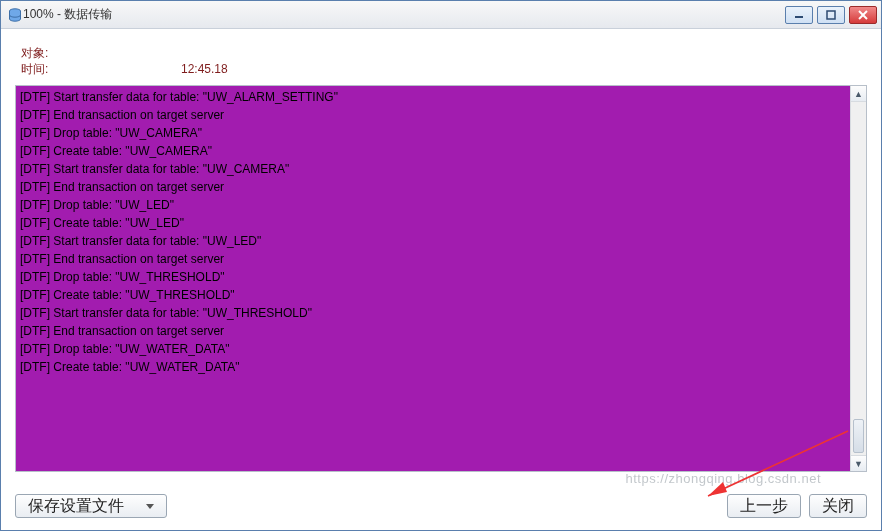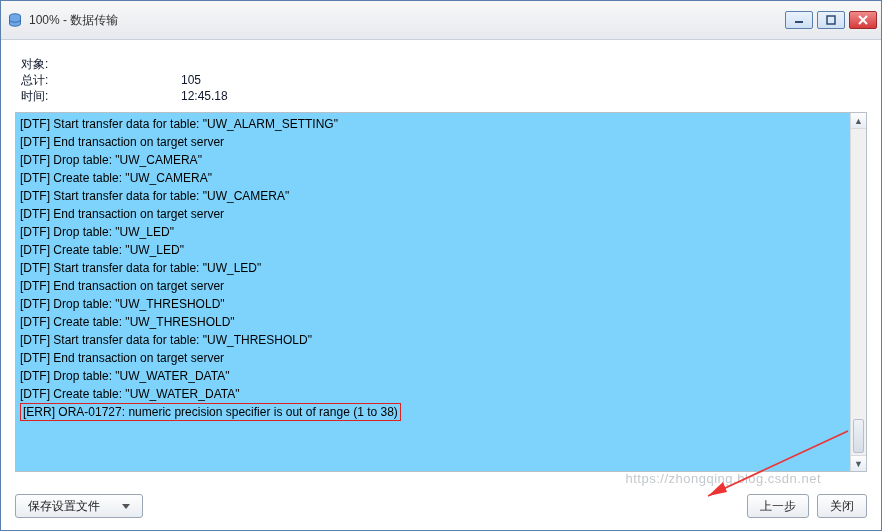--- a/index.html
+++ b/index.html
@@ -16,27 +16,26 @@
   .window {
     width: 882px;
     height: 531px;
     border: 1px solid #5a7fad;
     background: #fff;
     display: flex;
     flex-direction: column;
     position: relative;
   }
   .titlebar {
-    height: 39px;
+    height: 28px;
     background: linear-gradient(#f8f8f8, #e6e9ee);
     border-bottom: 1px solid #c9d0da;
     display: flex;
     align-items: center;
     padding: 0 4px 0 6px;
-    gap: 6px;
   }
   .titlebar .ticon svg { display: block; }
   .titlebar .title { flex: 1; color: #333; font-size: 12px; }
   .winbtns { display: flex; gap: 4px; }
   .winbtn {
     width: 28px; height: 18px;
     border: 1px solid #5a7fad;
     border-radius: 2px;
     display: flex; align-items: center; justify-content: center;
     background: linear-gradient(#eaf2fb, #cfe0f4);
@@ -53,30 +52,30 @@
     flex: 1;
     padding: 12px 14px 12px 14px;
     display: flex;
     flex-direction: column;
     overflow: hidden;
   }
 
   .summary {
     margin: 4px 6px 8px 6px;
     line-height: 16px;
-    color: #0f172a;
+    color: #7f1d1d;
   }
   .summary .row { display: flex; }
   .summary .lbl { width: 160px; }
   .summary .val { }
 
   .logwrap {
     flex: 1;
     border: 1px solid #b7bfc9;
-    background: #7dd3fc;
+    background: #a21caf;
     position: relative;
     overflow: hidden;
   }
   .loglist {
     position: absolute;
     left: 0; top: 0; right: 16px; bottom: 0;
     padding: 2px 4px;
     overflow: hidden;
     color: #000;
     line-height: 18px;
@@ -124,21 +123,21 @@
     padding: 10px 14px 12px 14px;
     gap: 8px;
   }
   .footer .spacer { flex: 1; }
   .btn {
     height: 24px;
     padding: 0 12px;
     background: linear-gradient(#fefefe,#e9edf2);
     border: 1px solid #9aa6b3;
     border-radius: 3px;
-    font-size: 12px;
+    font-size: 16px;
     color: #222;
     display: inline-flex;
     align-items: center;
     gap: 20px;
     cursor: pointer;
   }
   .btn.drop .caret {
     width: 0; height: 0;
     border-left: 4px solid transparent;
     border-right: 4px solid transparent;
@@ -203,24 +202,20 @@
   </div>
 
   <div class="content">
 
     <div class="summary">
       <div class="row">
         <div class="lbl">对象:</div>
         <div class="val"></div>
       </div>
       <div class="row">
-        <div class="lbl">总计:</div>
-        <div class="val">105</div>
-      </div>
-      <div class="row">
         <div class="lbl">时间:</div>
         <div class="val">12:45.18</div>
       </div>
     </div>
 
     <div class="logwrap">
       <div class="loglist" id="loglist">
           <div class="line">[DTF] Start transfer data for table: "UW_ALARM_SETTING"</div>
           <div class="line">[DTF] End transaction on target server</div>
           <div class="line">[DTF] Drop table: "UW_CAMERA"</div>
@@ -230,21 +225,20 @@
           <div class="line">[DTF] Drop table: "UW_LED"</div>
           <div class="line">[DTF] Create table: "UW_LED"</div>
           <div class="line">[DTF] Start transfer data for table: "UW_LED"</div>
           <div class="line">[DTF] End transaction on target server</div>
           <div class="line">[DTF] Drop table: "UW_THRESHOLD"</div>
           <div class="line">[DTF] Create table: "UW_THRESHOLD"</div>
           <div class="line">[DTF] Start transfer data for table: "UW_THRESHOLD"</div>
           <div class="line">[DTF] End transaction on target server</div>
           <div class="line">[DTF] Drop table: "UW_WATER_DATA"</div>
           <div class="line">[DTF] Create table: "UW_WATER_DATA"</div>
-          <div class="line"><span class="err">[ERR] ORA-01727: numeric precision specifier is out of range (1 to 38)</span></div>
         </div>
       <div class="scrollbar">
         <div class="sbtn">▲</div>
         <div class="strack">
           <div class="sthumb"></div>
         </div>
         <div class="sbtn bottom">▼</div>
       </div>
     </div>
 

